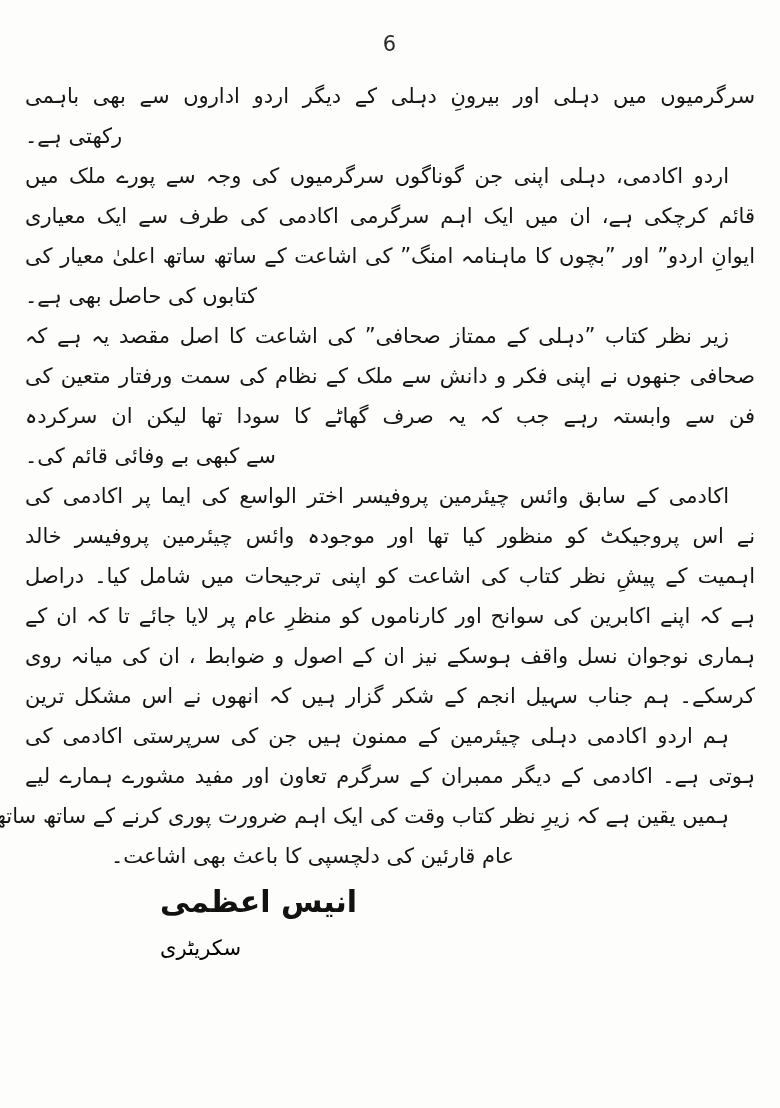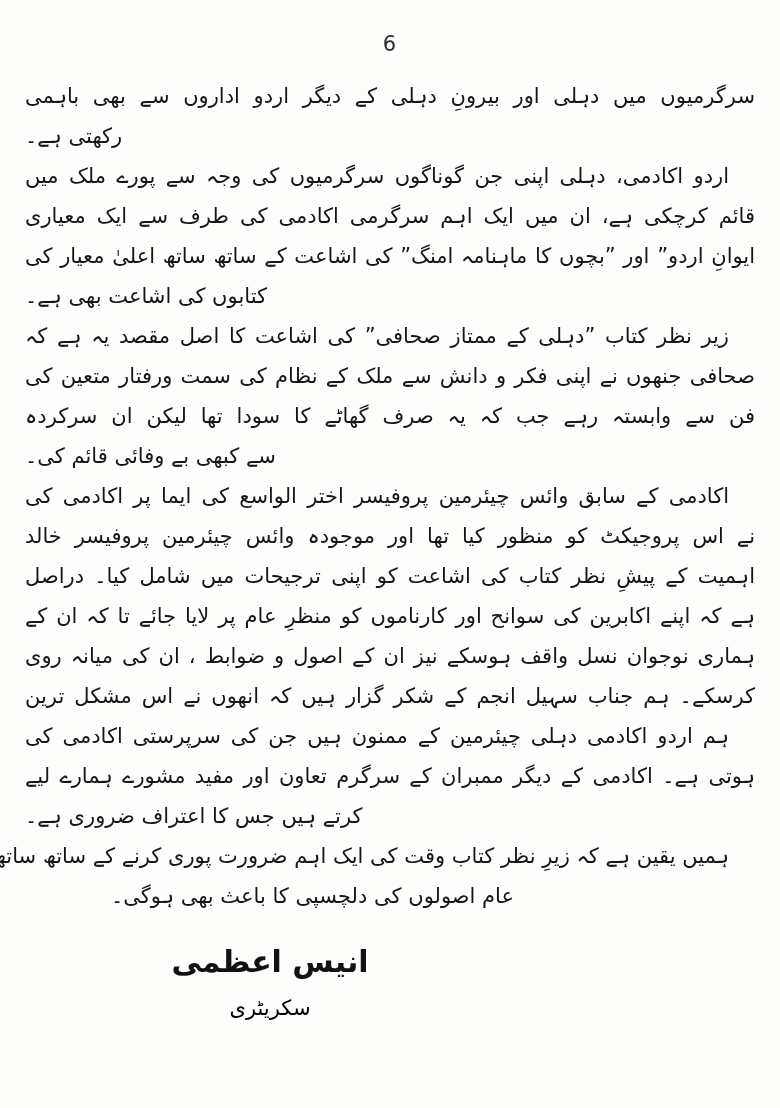--- a/index.html
+++ b/index.html
@@ -55,22 +55,22 @@
   }
   
   .line.tail {
     text-align: center;
     padding-left: 0;
     padding-right: 155px;
   }
   .signature {
     display: block;
     width: 220px;
-    margin: 20px 400px 0 0;
-    text-align: center;
+    margin: 0 400px 0 0;
+    text-align: left;
     direction: rtl;
   }
   .sig-name {
     font-size: 30px;
     font-weight: bold;
     color: #121212;
     line-height: 52px;
   }
   .sig-title {
     font-size: 21px;
@@ -84,36 +84,35 @@
 <div class="page">
 
   <div class="page-number">6</div>
 
   <div class="content">
     <div class="line full">سرگرمیوں میں دہلی اور بیرونِ دہلی کے دیگر اردو اداروں سے بھی باہمی مشورت اور تعاون قائم</div>
     <div class="line end">رکھتی ہے۔</div>
     <div class="line full indent">اردو اکادمی، دہلی اپنی جن گوناگوں سرگرمیوں کی وجہ سے پورے ملک میں اپنی واضح پہچان</div>
     <div class="line full">قائم کرچکی ہے، ان میں ایک اہم سرگرمی اکادمی کی طرف سے ایک معیاری ادبی رسالے ماہنامہ”</div>
     <div class="line full">ایوانِ اردو” اور ”بچوں کا ماہنامہ امنگ” کی اشاعت کے ساتھ ساتھ اعلیٰ معیار کی علمی اور ادبی</div>
-    <div class="line end">کتابوں کی اشاعت بھی ہے۔</div>
+    <div class="line end">کتابوں کی حاصل بھی ہے۔</div>
     <div class="line full indent">زیر نظر کتاب ”دہلی کے ممتاز صحافی” کی اشاعت کا اصل مقصد یہ ہے کہ ہمارے وہ باکمال</div>
     <div class="line full">صحافی جنھوں نے اپنی فکر و دانش سے ملک کے نظام کی سمت ورفتار متعین کی اور ایسے زمانے میں اس</div>
     <div class="line full">فن سے وابستہ رہے جب کہ یہ صرف گھاٹے کا سودا تھا لیکن ان سرکردہ صحافیوں نے اپنے اصولوں</div>
     <div class="line end">سے کبھی بے وفائی قائم کی۔</div>
     <div class="line full indent">اکادمی کے سابق وائس چیئرمین پروفیسر اختر الواسع کی ایما پر اکادمی کی تحقیقی و اشاعتی کمیٹی</div>
     <div class="line full">نے اس پروجیکٹ کو منظور کیا تھا اور موجودہ وائس چیئرمین پروفیسر خالد محمود نے اس پروجیکٹ کو</div>
     <div class="line full">اہمیت کے پیشِ نظر کتاب کی اشاعت کو اپنی ترجیحات میں شامل کیا۔ دراصل اکادمی کی کوشش ہوتی</div>
     <div class="line full">ہے کہ اپنے اکابرین کی سوانح اور کارناموں کو منظرِ عام پر لایا جائے تا کہ ان کے حالاتِ زندگی سے</div>
     <div class="line full">ہماری نوجوان نسل واقف ہوسکے نیز ان کے اصول و ضوابط ، ان کی میانہ روی سے سبق حاصل</div>
     <div class="line full">کرسکے۔ ہم جناب سہیل انجم کے شکر گزار ہیں کہ انھوں نے اس مشکل ترین کام کو بے حد محنت و</div>
     <div class="line full indent">ہم اردو اکادمی دہلی چیئرمین کے ممنون ہیں جن کی سرپرستی اکادمی کی کارکردگی میں معاون</div>
     <div class="line full">ہوتی ہے۔ اکادمی کے دیگر ممبران کے سرگرم تعاون اور مفید مشورے ہمارے لیے رہنمائی کا کام</div>
-    <div class="line end">کرتے ہیں جس کا اعتراف ضروری ہے۔</div>
     <div class="line end indent">ہمیں یقین ہے کہ زیرِ نظر کتاب وقت کی ایک اہم ضرورت پوری کرنے کے ساتھ ساتھ</div>
-    <div class="line tail">عام اصولوں کی دلچسپی کا باعث بھی ہوگی۔</div>
+    <div class="line tail">عام قارئین کی دلچسپی کا باعث بھی اشاعت۔</div>
   </div>
 
   <div class="signature">
     <div class="sig-name">انیس اعظمی</div>
     <div class="sig-title">سکریٹری</div>
   </div>
 
 </div>
 
 </body></html>

